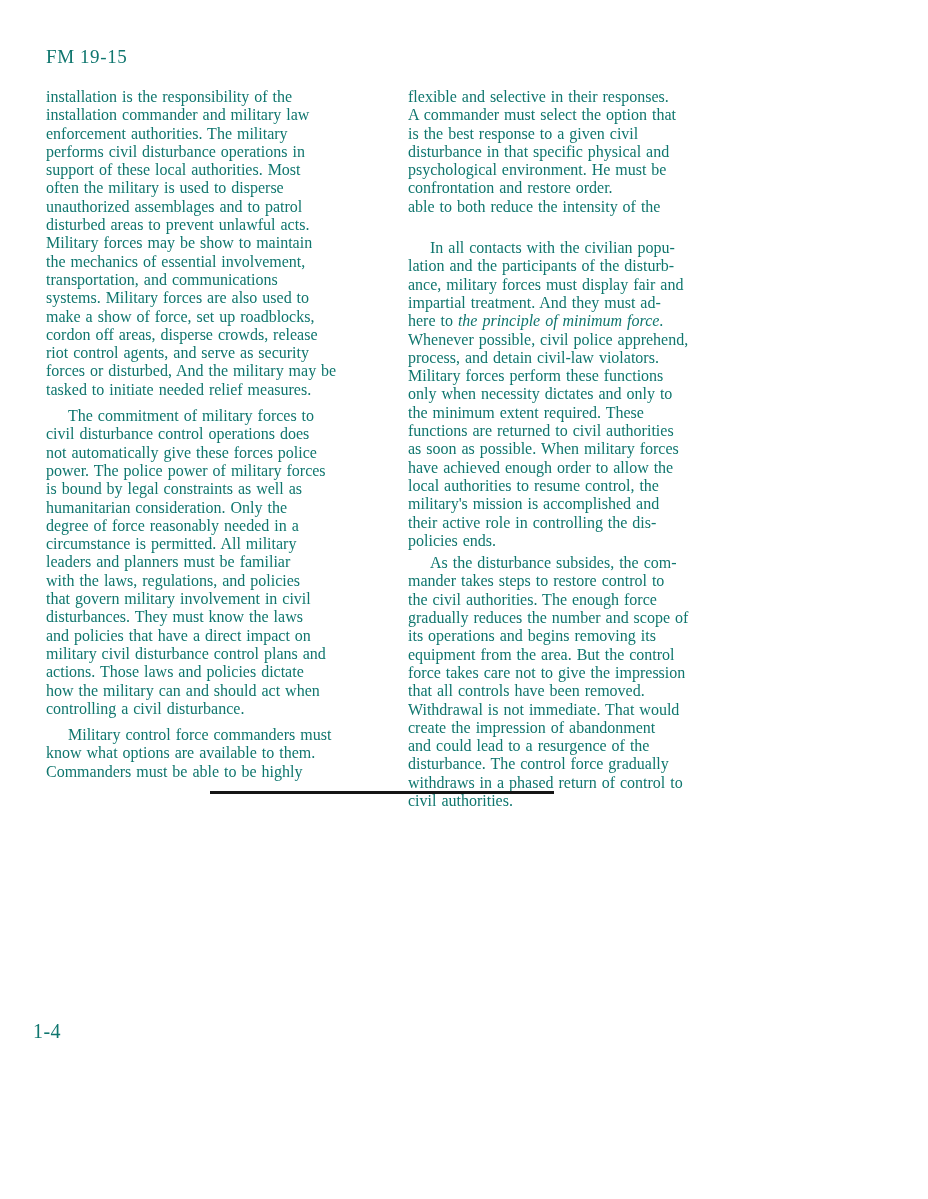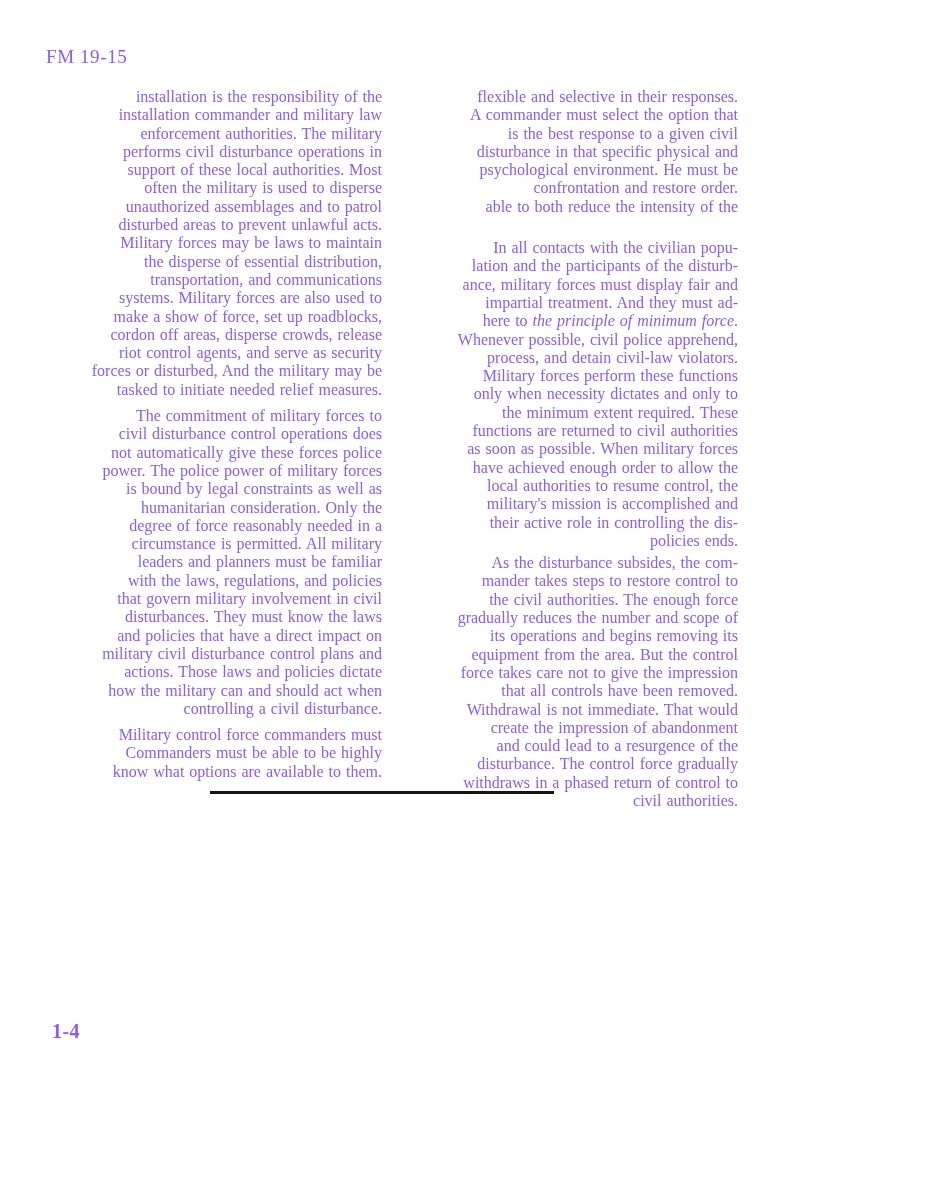--- a/index.html
+++ b/index.html
@@ -6,84 +6,83 @@
     margin: 0;
     padding: 0;
     background: #ffffff;
   }
   .page {
     position: relative;
     width: 928px;
     height: 1199px;
     background: #ffffff;
     font-family: "Liberation Serif", serif;
-    color: #8b5cf6;
+    color: #0f766e;
     overflow: hidden;
   }
   .header {
     position: absolute;
     left: 46px;
     top: 46px;
     font-size: 19px;
     letter-spacing: 0.6px;
     white-space: nowrap;
   }
   .column {
     position: absolute;
     top: 88px;
     font-size: 16px;
     line-height: 18.3px;
     white-space: nowrap;
     word-spacing: 0.06em;
-    text-align: right;
   }
   .column-left  { left: 46px;  width: 336px; }
   .column-right { left: 408px; width: 330px; }
   .para { margin: 0; }
   .column-left  .para + .para { margin-top: 8px; }
   .column-right .para + .para { margin-top: 23px; }
   .column-right .para:nth-child(3) { margin-top: 4px; }
   .para.indent > .line:first-child { padding-left: 22px; }
   .line { height: 18.3px; }
   .italic { font-style: italic; }
   .rule {
     position: absolute;
     left: 210px;
     top: 791px;
     width: 344px;
     height: 3px;
     background: #151515;
   }
   .footer {
     position: absolute;
-    left: 52px;
+    left: 33px;
     top: 1020px;
     font-size: 20px;
-    font-weight: 700;
+    font-weight: 400;
     letter-spacing: 0.4px;
     white-space: nowrap;
   }
 </style>
 </head>
 <body>
 
 <div class="page">
   <div class="header">FM 19-15</div>
   <div class="column column-left">
       <div class="para">
         <div class="line">installation is the responsibility of the</div>
         <div class="line">installation commander and military law</div>
         <div class="line">enforcement authorities. The military</div>
         <div class="line">performs civil disturbance operations in</div>
         <div class="line">support of these local authorities. Most</div>
         <div class="line">often the military is used to disperse</div>
         <div class="line">unauthorized assemblages and to patrol</div>
         <div class="line">disturbed areas to prevent unlawful acts.</div>
-        <div class="line">Military forces may be laws to maintain</div>
-        <div class="line">the disperse of essential distribution,</div>
+        <div class="line">Military forces may be show to maintain</div>
+        <div class="line">the mechanics of essential involvement,</div>
         <div class="line">transportation, and communications</div>
         <div class="line">systems. Military forces are also used to</div>
         <div class="line">make a show of force, set up roadblocks,</div>
         <div class="line">cordon off areas, disperse crowds, release</div>
         <div class="line">riot control agents, and serve as security</div>
         <div class="line">forces or disturbed, And the military may be</div>
         <div class="line">tasked to initiate needed relief measures.</div>
       </div>
       <div class="para indent">
         <div class="line">The commitment of military forces to</div>
@@ -99,22 +98,22 @@
         <div class="line">that govern military involvement in civil</div>
         <div class="line">disturbances. They must know the laws</div>
         <div class="line">and policies that have a direct impact on</div>
         <div class="line">military civil disturbance control plans and</div>
         <div class="line">actions. Those laws and policies dictate</div>
         <div class="line">how the military can and should act when</div>
         <div class="line">controlling a civil disturbance.</div>
       </div>
       <div class="para indent">
         <div class="line">Military control force commanders must</div>
+        <div class="line">know what options are available to them.</div>
         <div class="line">Commanders must be able to be highly</div>
-        <div class="line">know what options are available to them.</div>
       </div>
     </div>
   <div class="column column-right">
       <div class="para">
         <div class="line">flexible and selective in their responses.</div>
         <div class="line">A commander must select the option that</div>
         <div class="line">is the best response to a given civil</div>
         <div class="line">disturbance in that specific physical and</div>
         <div class="line">psychological environment. He must be</div>
         <div class="line">confrontation and restore order.</div>

